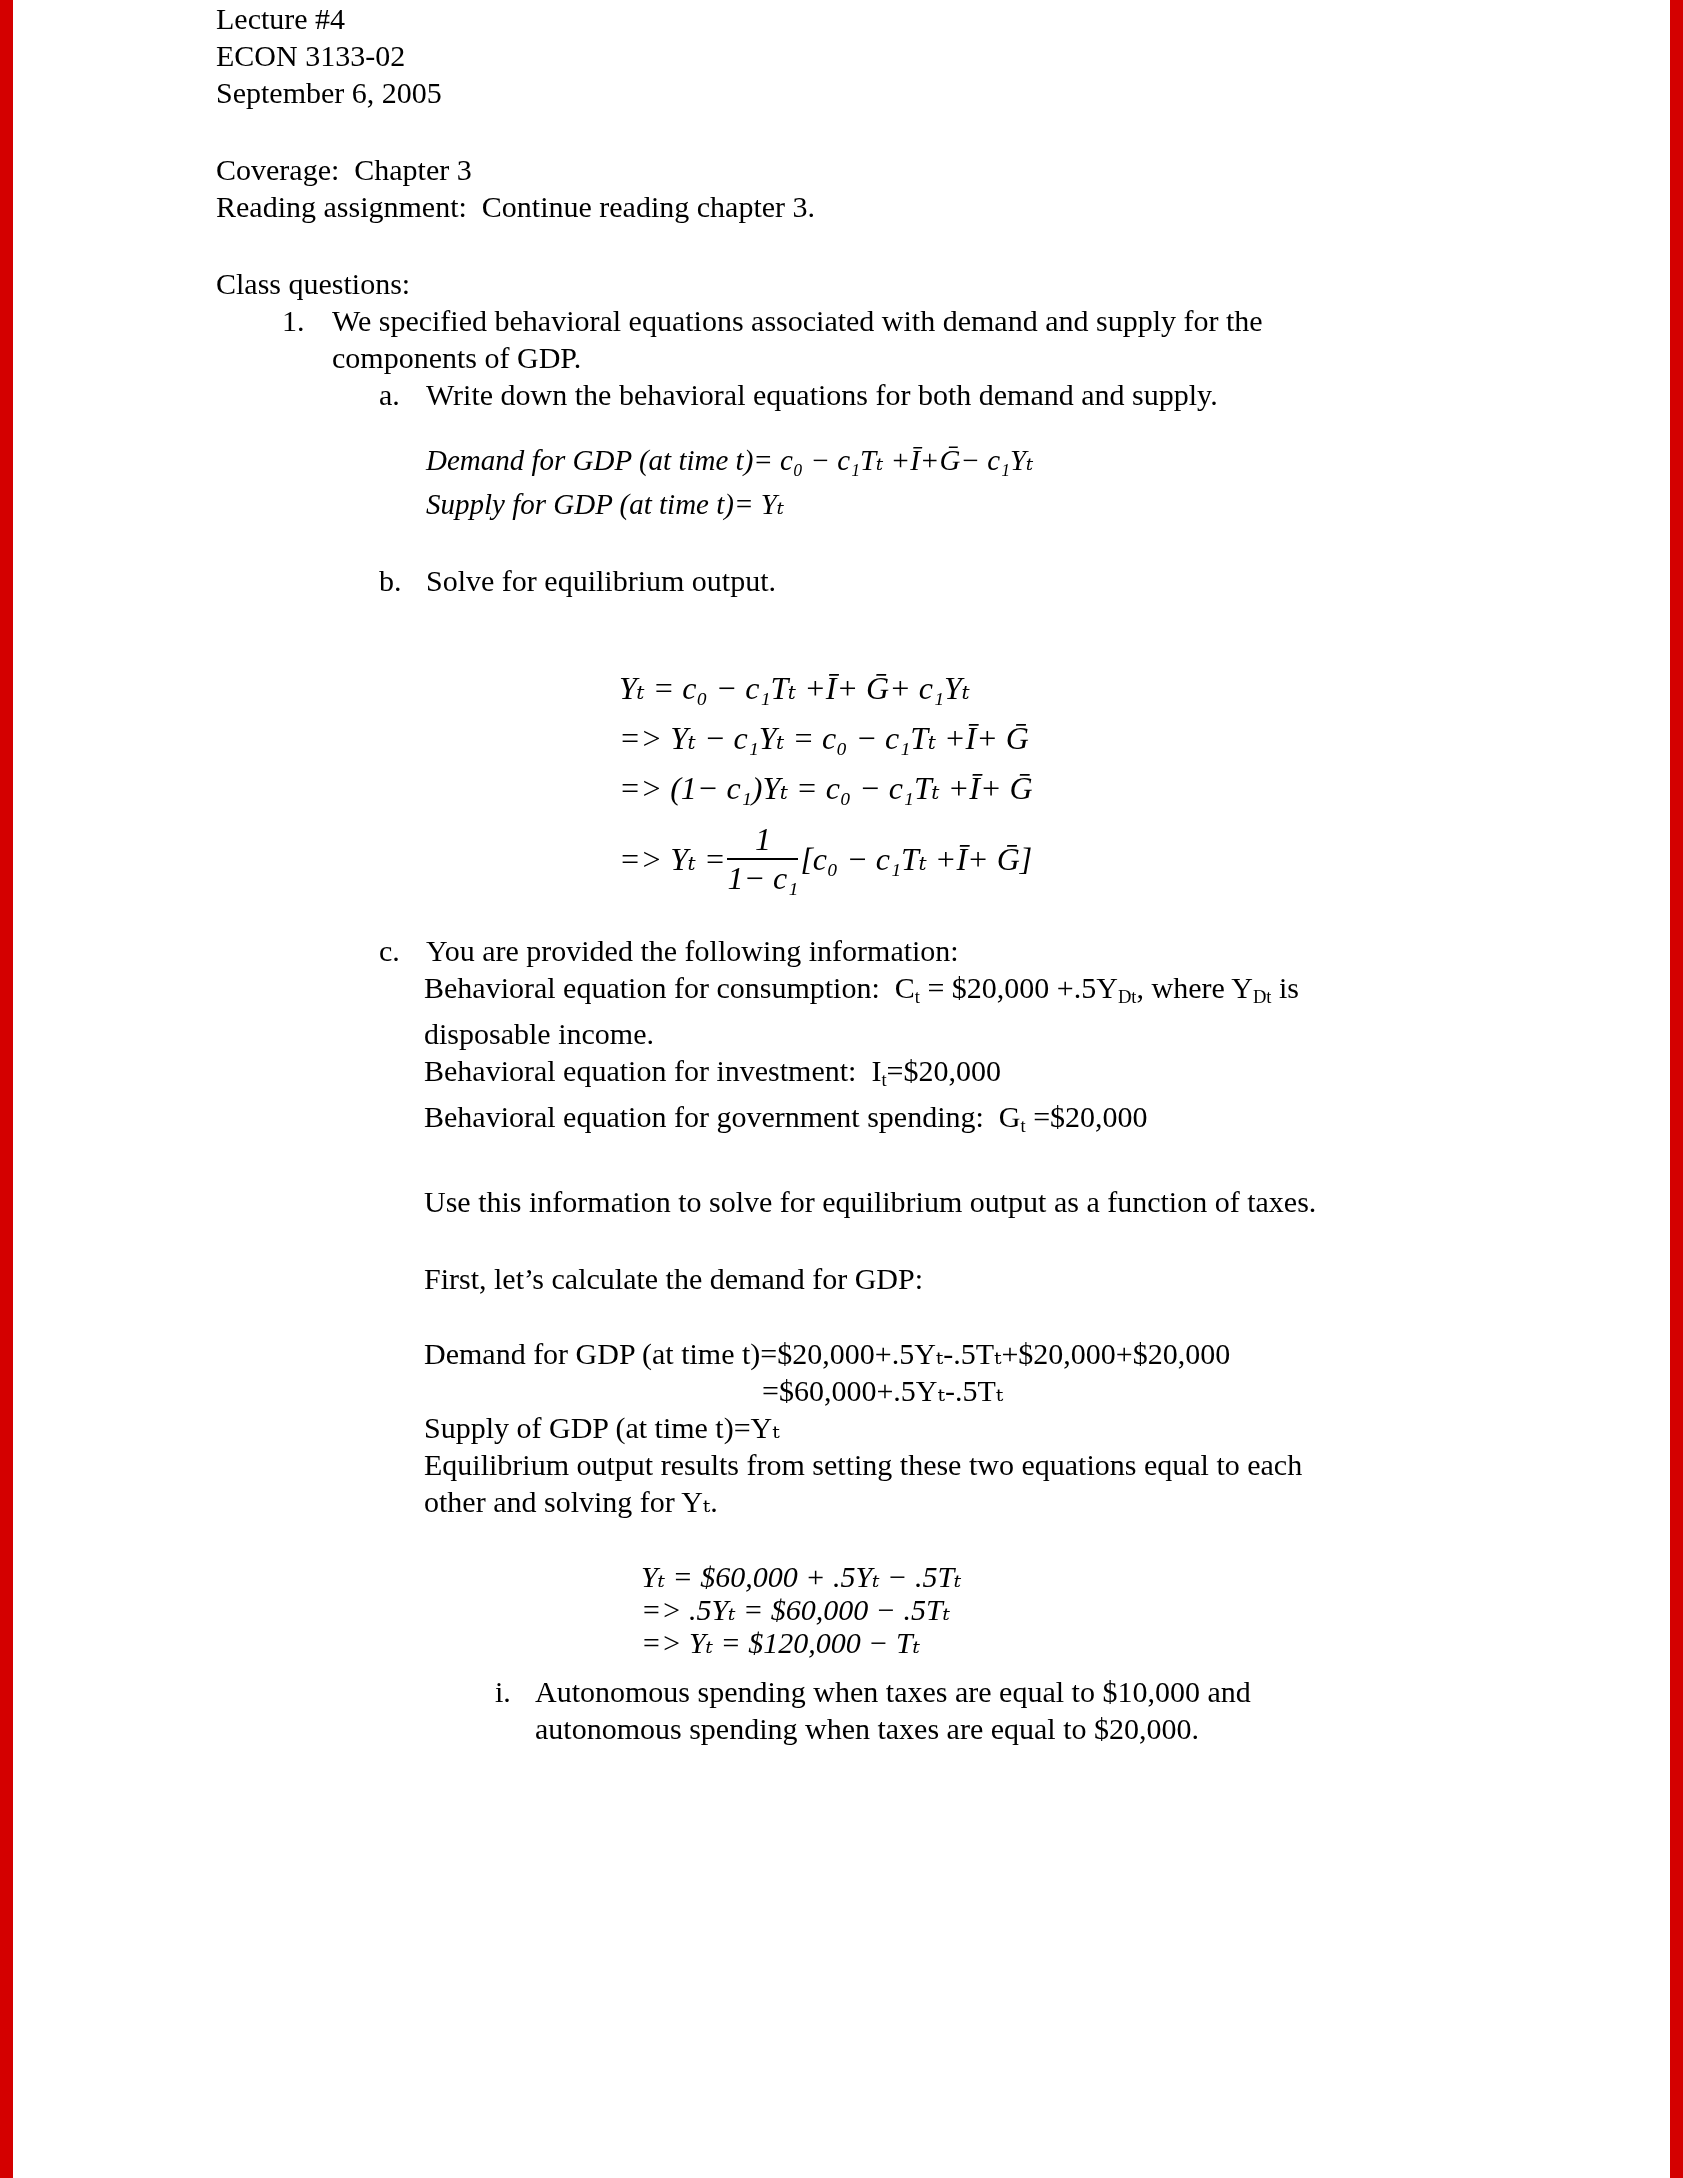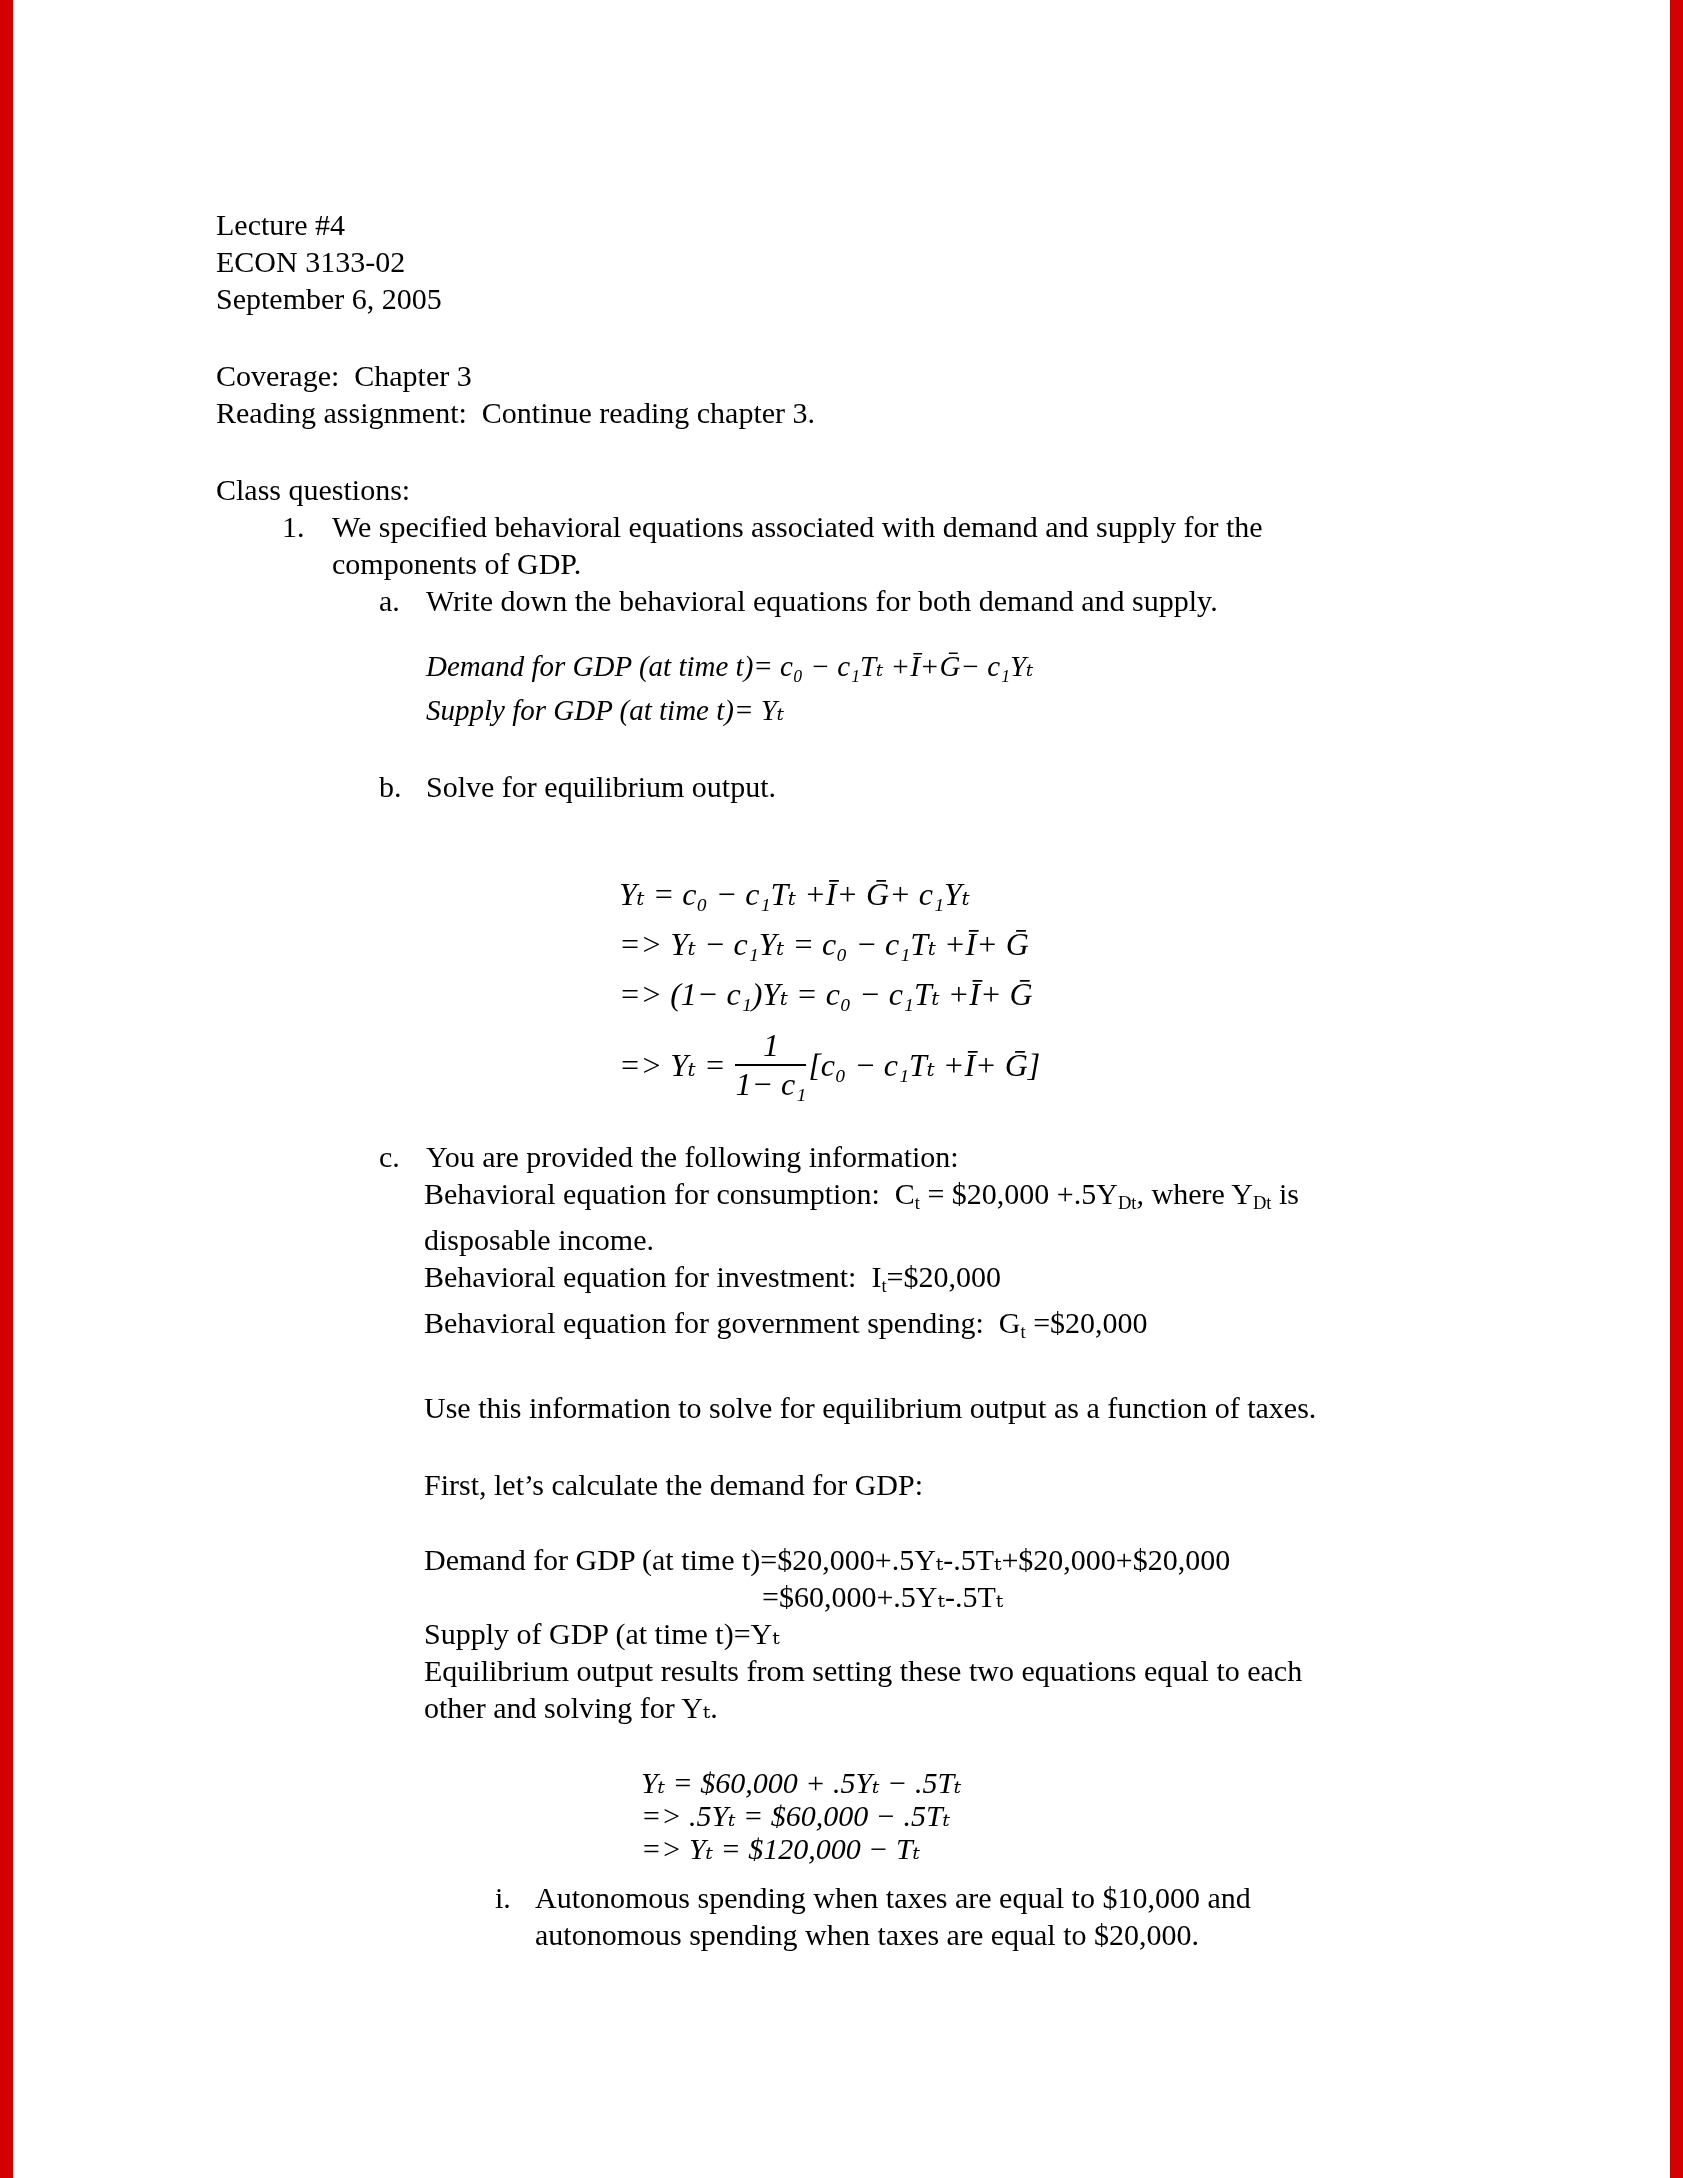--- a/index.html
+++ b/index.html
@@ -6,21 +6,20 @@
   html,body{margin:0;padding:0;background:#ffffff;}
   .page{
     position:relative;
     width:1683px;height:2178px;
     background:#ffffff;
     color:#000;
     font-family:"Liberation Serif","DejaVu Serif","DejaVu Sans",serif;
     font-size:30px;
     overflow:hidden;
     box-sizing:border-box;
-    padding-top:206px;
   }
   .redbar{position:absolute;top:0;width:13px;height:2178px;}
   .redbar.left{left:0;}
   .redbar.right{right:0;}
   .line{line-height:37px;white-space:pre-wrap;}
   
   .i0{padding-left:216px;}
   .i-q{padding-left:282px;}
   .i-qt{padding-left:332px;}
   .i-l{padding-left:379px;}
@@ -36,21 +35,21 @@
   .rn{display:inline-block;width:40px;}
   .it{}
   .eqa{font-style:italic;font-size:29px;line-height:44px;}
   .eqb{font-style:italic;font-size:32px;line-height:50px;}
   .eqc{font-style:italic;font-size:30px;line-height:33px;margin-left:7px;}
   .sb{font-size:0.62em;vertical-align:-0.28em;}
   .eqrow{display:flex;align-items:center;height:91px;font-style:italic;font-size:32px;}
   .frac{display:inline-flex;flex-direction:column;text-align:center;margin:0 2px;}
   .fnum{border-bottom:2px solid #000;padding:0 10px;line-height:1.15;}
   .fden{line-height:1.15;}
-  .pfx{margin-right:8px;}
+  .pfx{margin-right:0;}
   
   .sp14{height:14px;}.sp25{height:25px;}.sp28{height:28px;}.sp36{height:36px;}
   .sp38{height:38px;}.sp40{height:40px;}.sp65{height:64px;}
 </style>
 </head>
 <body>
 
 <div class="page">
   <div class="redbar left" style="background: rgb(212, 0, 0);"></div>
   <div class="redbar right" style="background: rgb(212, 0, 0);"></div>

